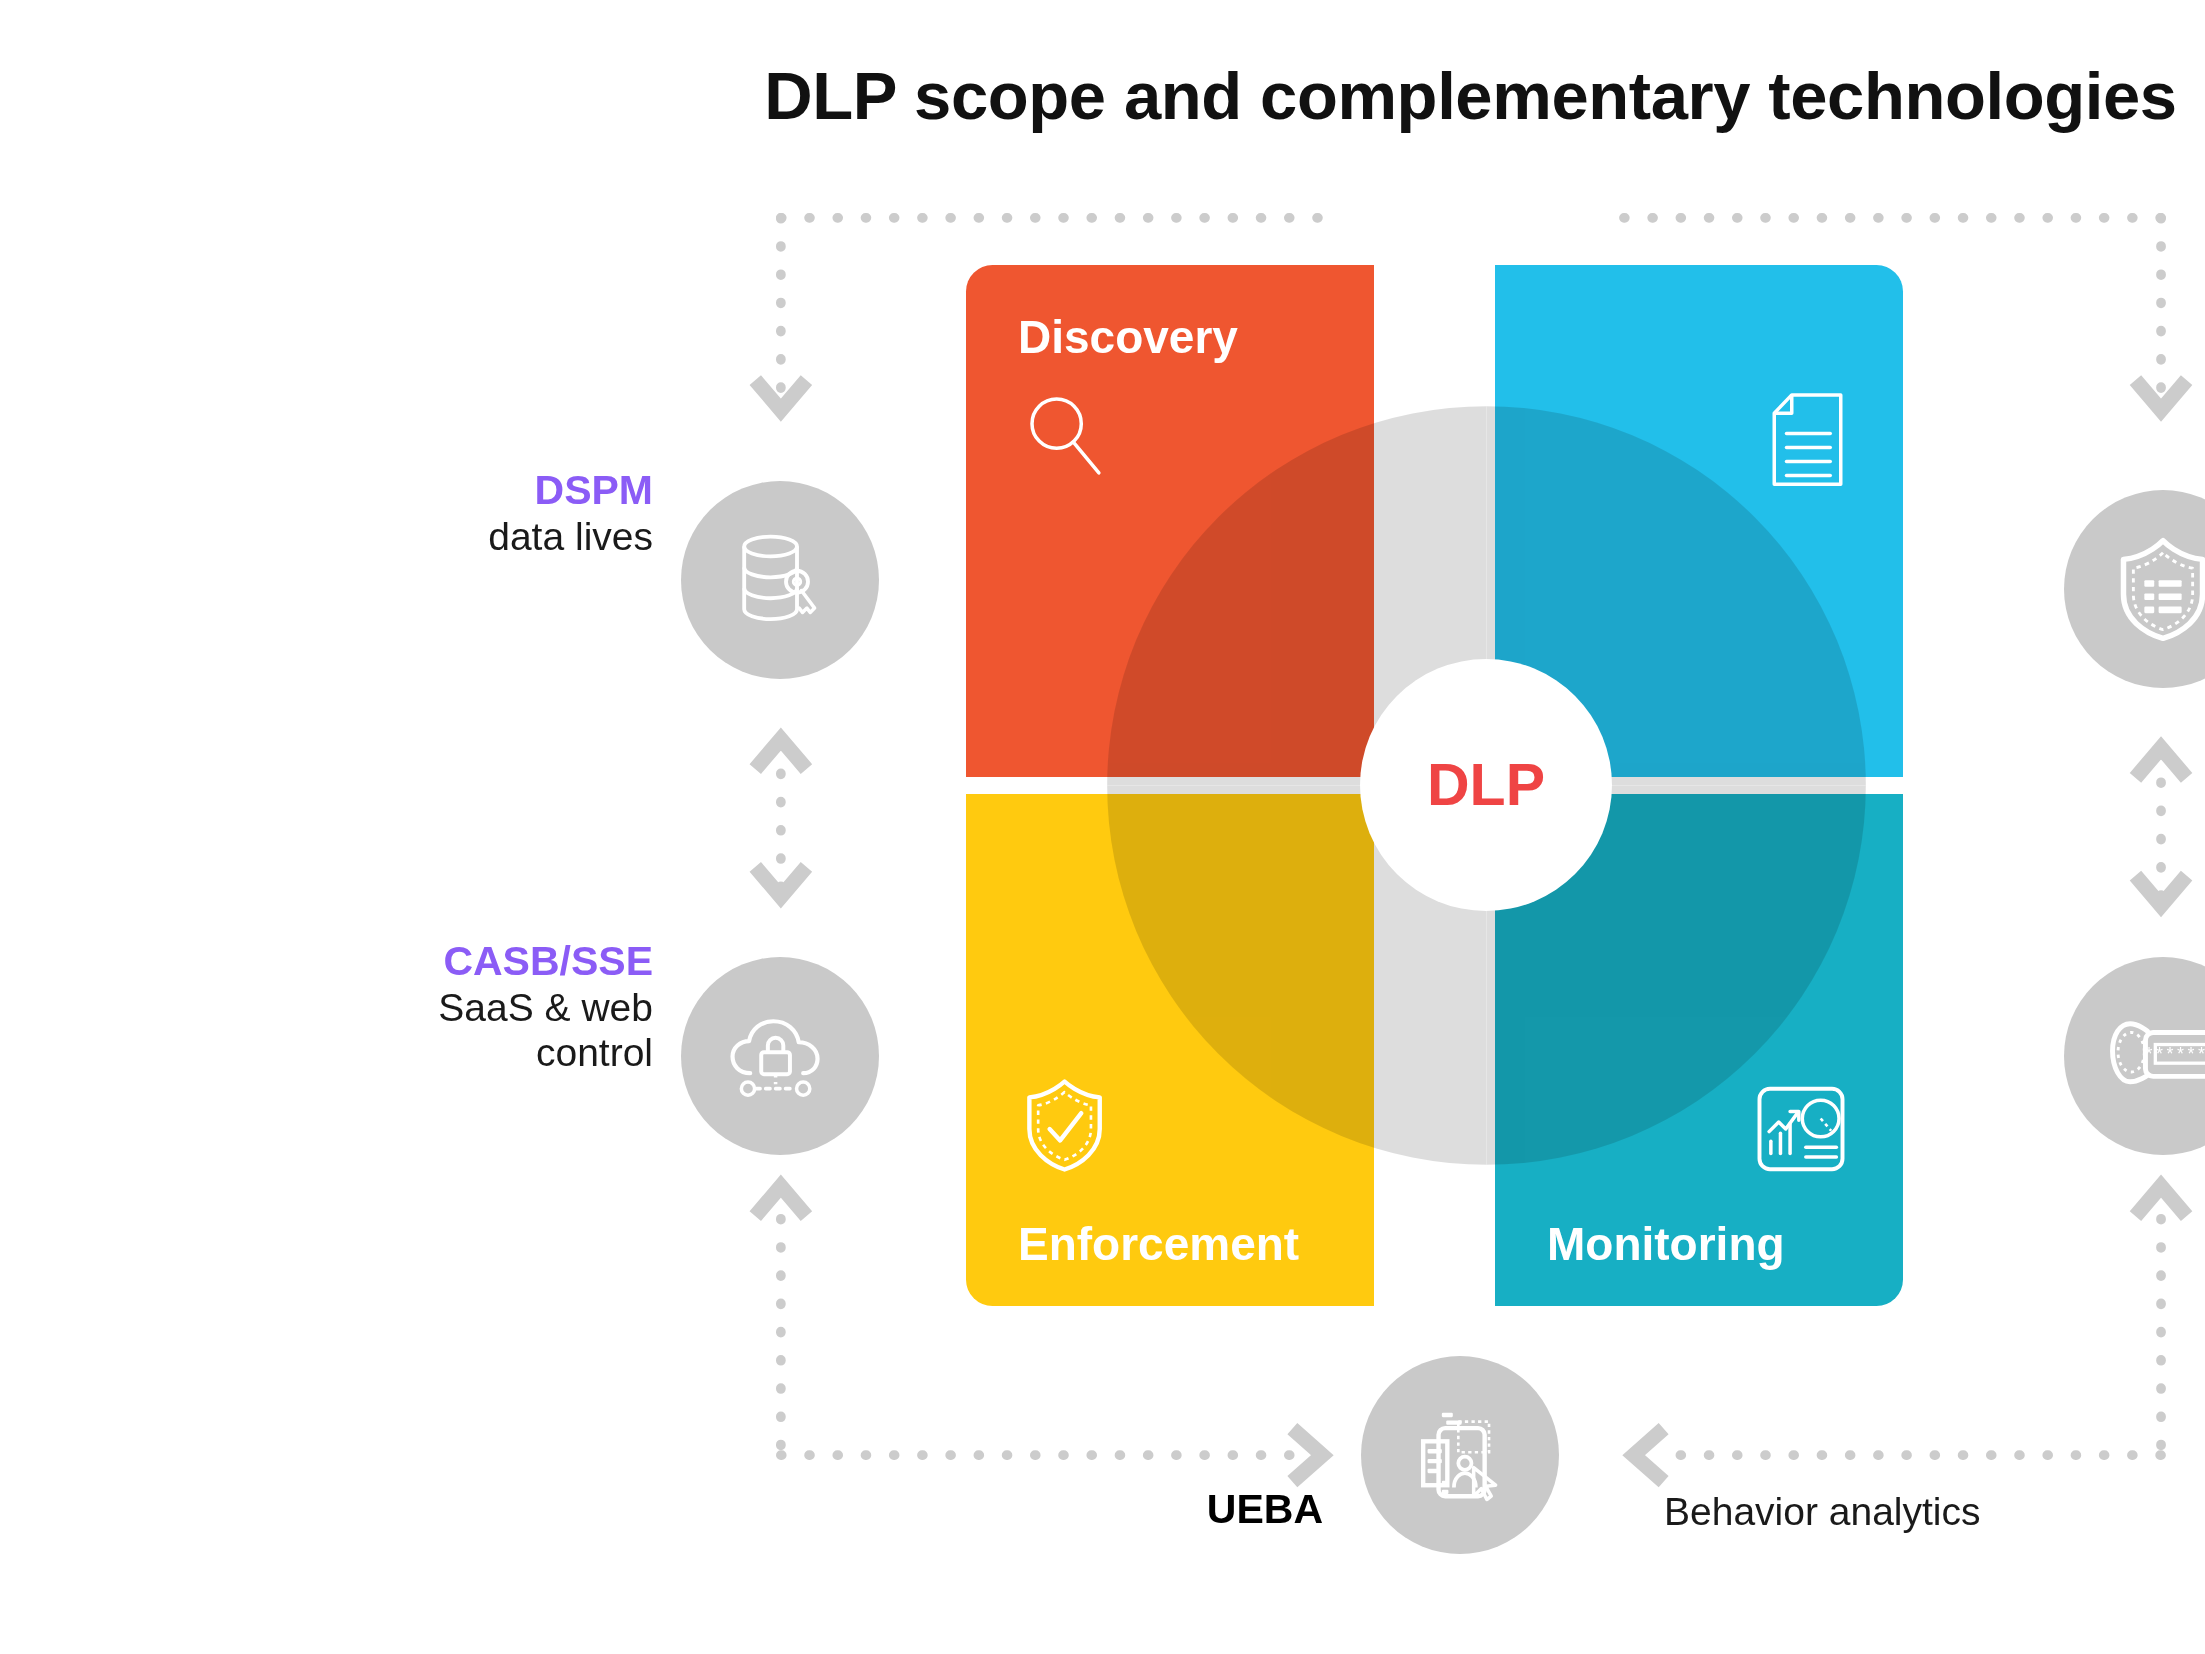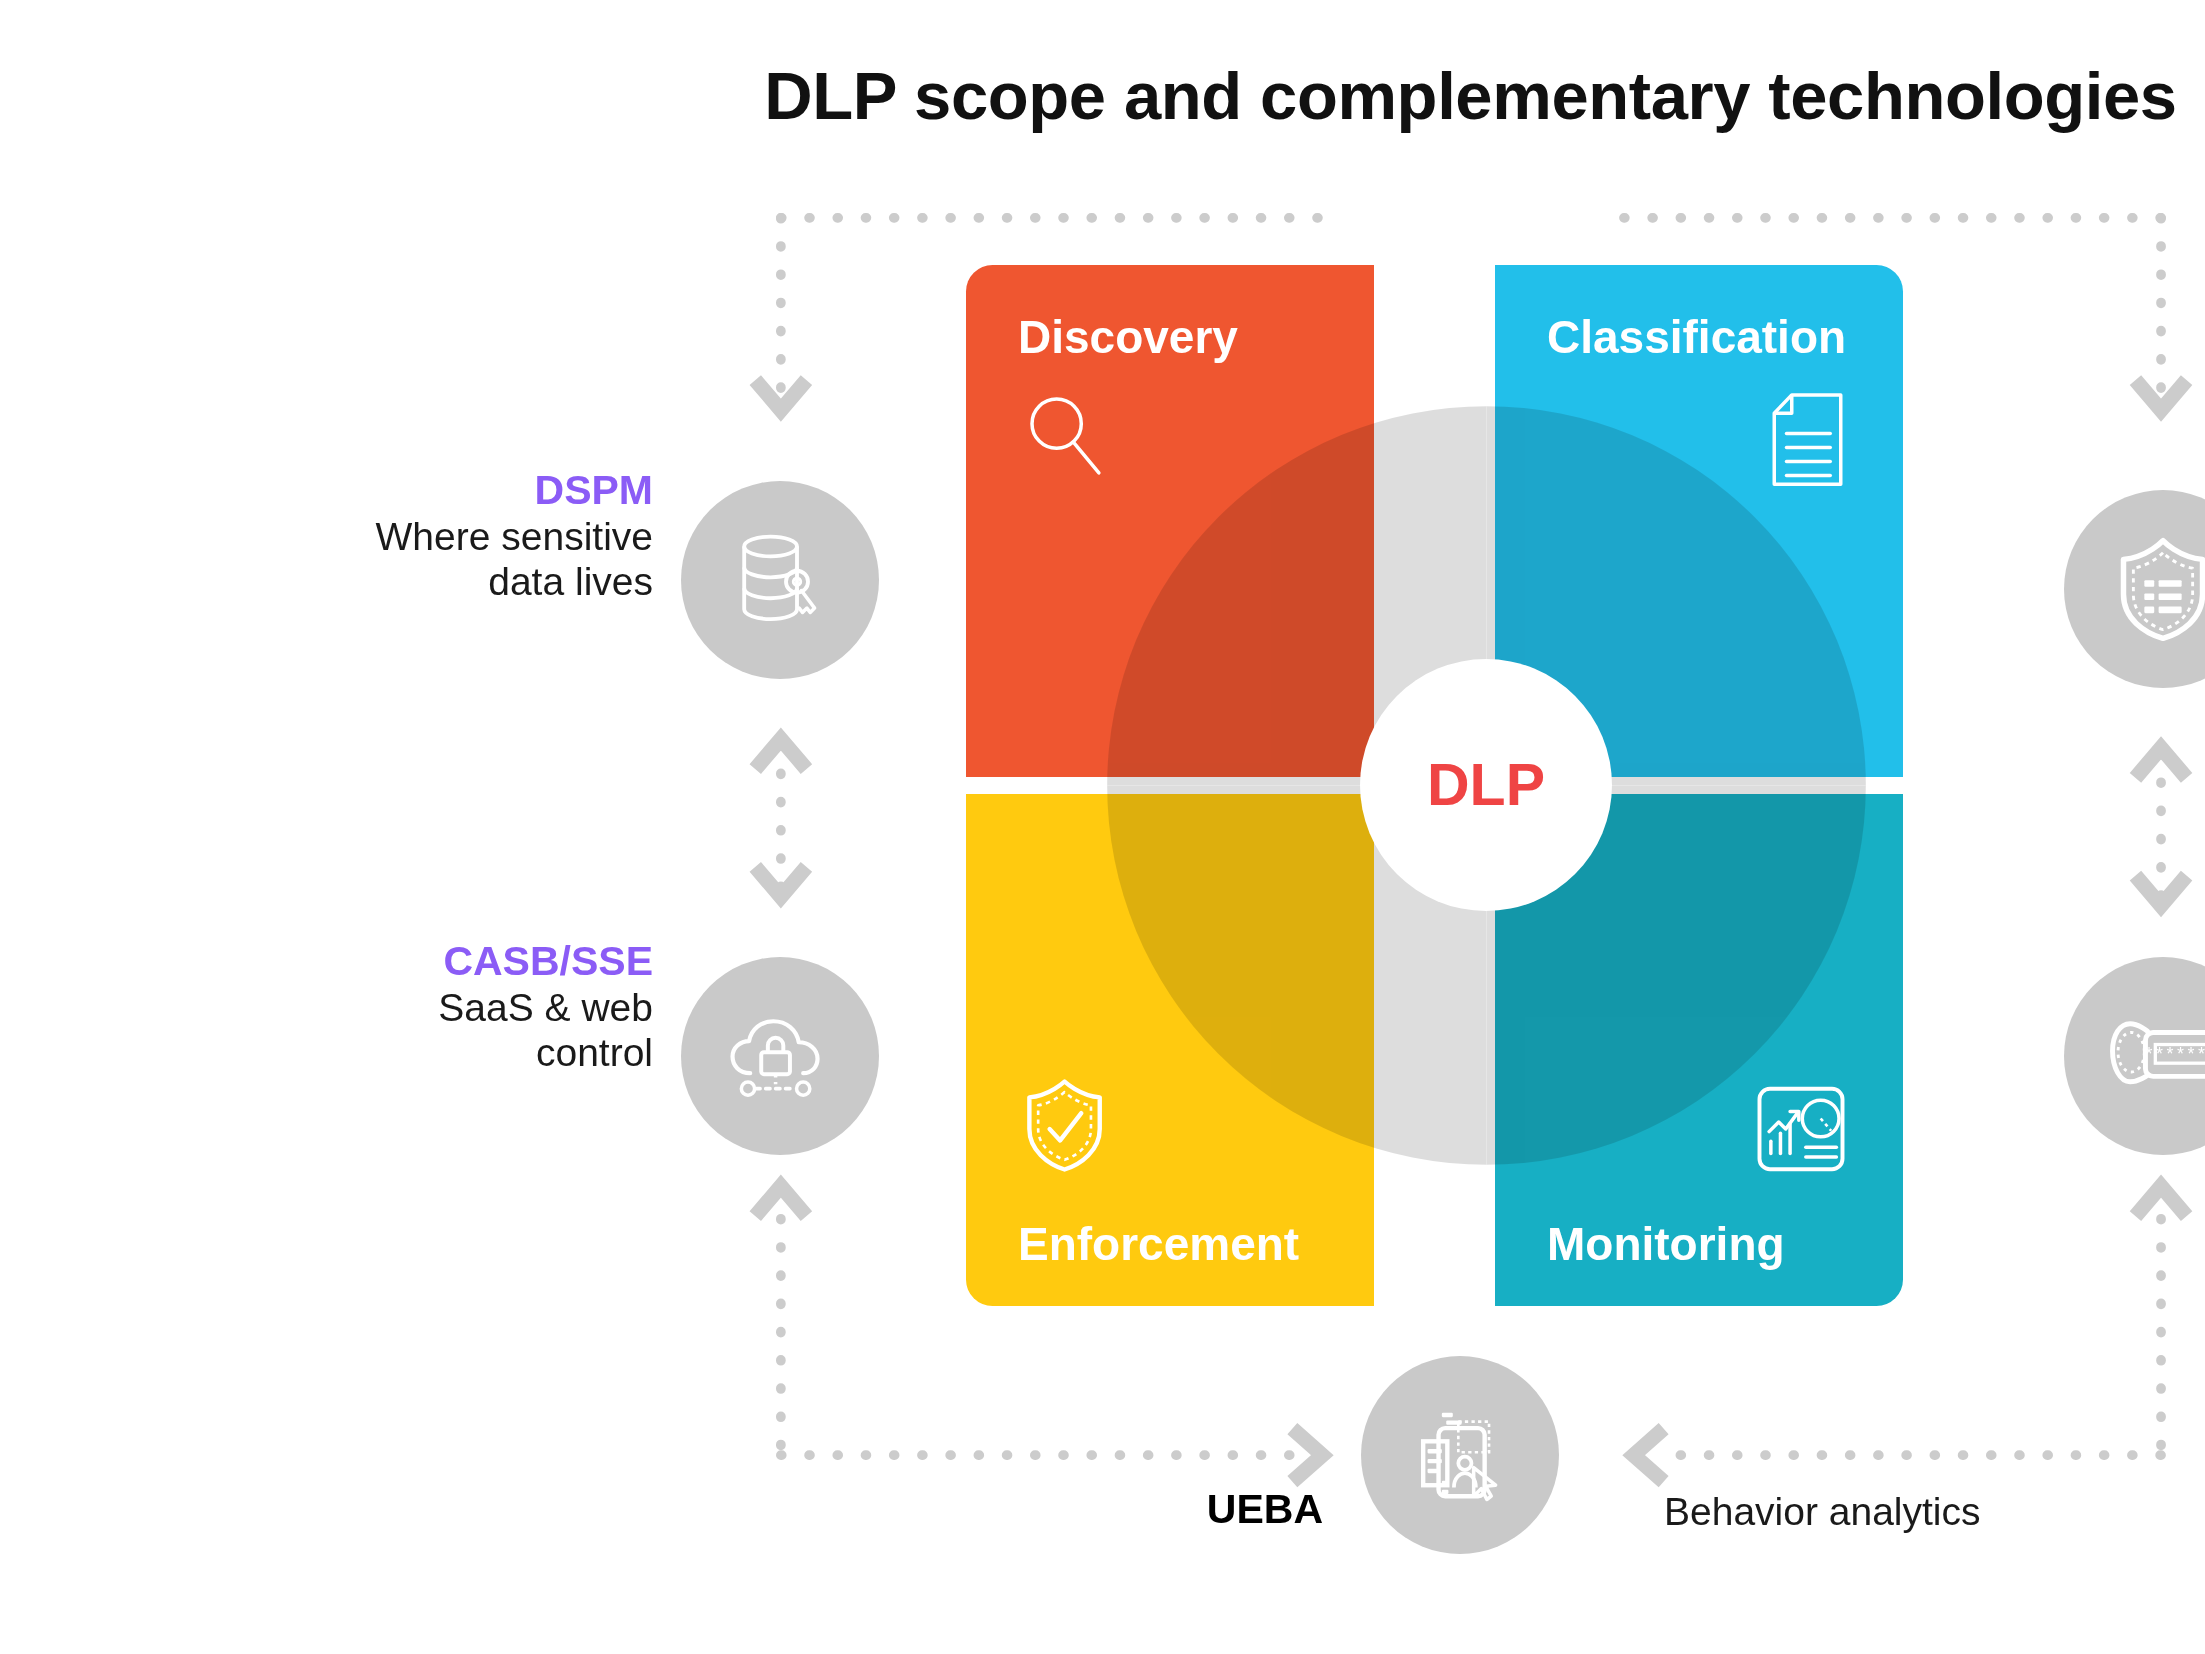--- a/index.html
+++ b/index.html
@@ -136,21 +136,20 @@
       <div class="qlabel">Discovery</div>
       <div class="qicon">
         <svg width="84" height="88" viewBox="0 0 95 100">
           <circle cx="38" cy="36" r="28" fill="none" stroke="#fff" stroke-width="4"></circle>
           <line x1="57" y1="57" x2="86" y2="92" stroke="#fff" stroke-width="4" stroke-linecap="round"></line>
         </svg>
       </div>
     </div>
 
     <div class="quad q-tr" style="background:#22BFEA;">
-      <div class="qlabel">Classification</div>
       <div class="qicon">
         <svg width="77" height="95" viewBox="0 0 88 108">
           <path d="M26 3 H82 V105 H6 V24 Z" fill="none" stroke="#fff" stroke-width="4" stroke-linejoin="round"></path>
           <path d="M26 3 V24 H6" fill="none" stroke="#fff" stroke-width="4" stroke-linejoin="round"></path>
           <g stroke="#fff" stroke-width="4" stroke-linecap="round">
             <line x1="20" y1="47" x2="70" y2="47"></line>
             <line x1="20" y1="63" x2="70" y2="63"></line>
             <line x1="20" y1="79" x2="70" y2="79"></line>
             <line x1="20" y1="95" x2="70" y2="95"></line>
           </g>
@@ -278,21 +277,20 @@
         </g>
         <circle cx="50" cy="54" r="6" fill="none" stroke="#fff" stroke-width="3.4"></circle>
         <path d="M40 76 C40 67 46 63 50 63 C54 63 60 67 60 76" fill="none" stroke="#fff" stroke-width="3.4"></path>
         <path d="M58 58 L58 84 L65 77 L70 87 L74 84 L69 75 L78 74 Z" fill="none" stroke="#fff" stroke-width="3.2" stroke-linejoin="round"></path>
       </svg>
     </span>
   </div>
 
   <div class="sidetext left" id="tx-dspm">
     <div class="t">DSPM</div>
-    <div class="s">Where sensitive</div>
     <div class="s">data lives</div>
   </div>
 
   <div class="sidetext left" id="tx-casb">
     <div class="t">CASB/SSE</div>
     <div class="s">SaaS &amp; web</div>
     <div class="s">control</div>
   </div>
 
   <div id="tx-ueba">

